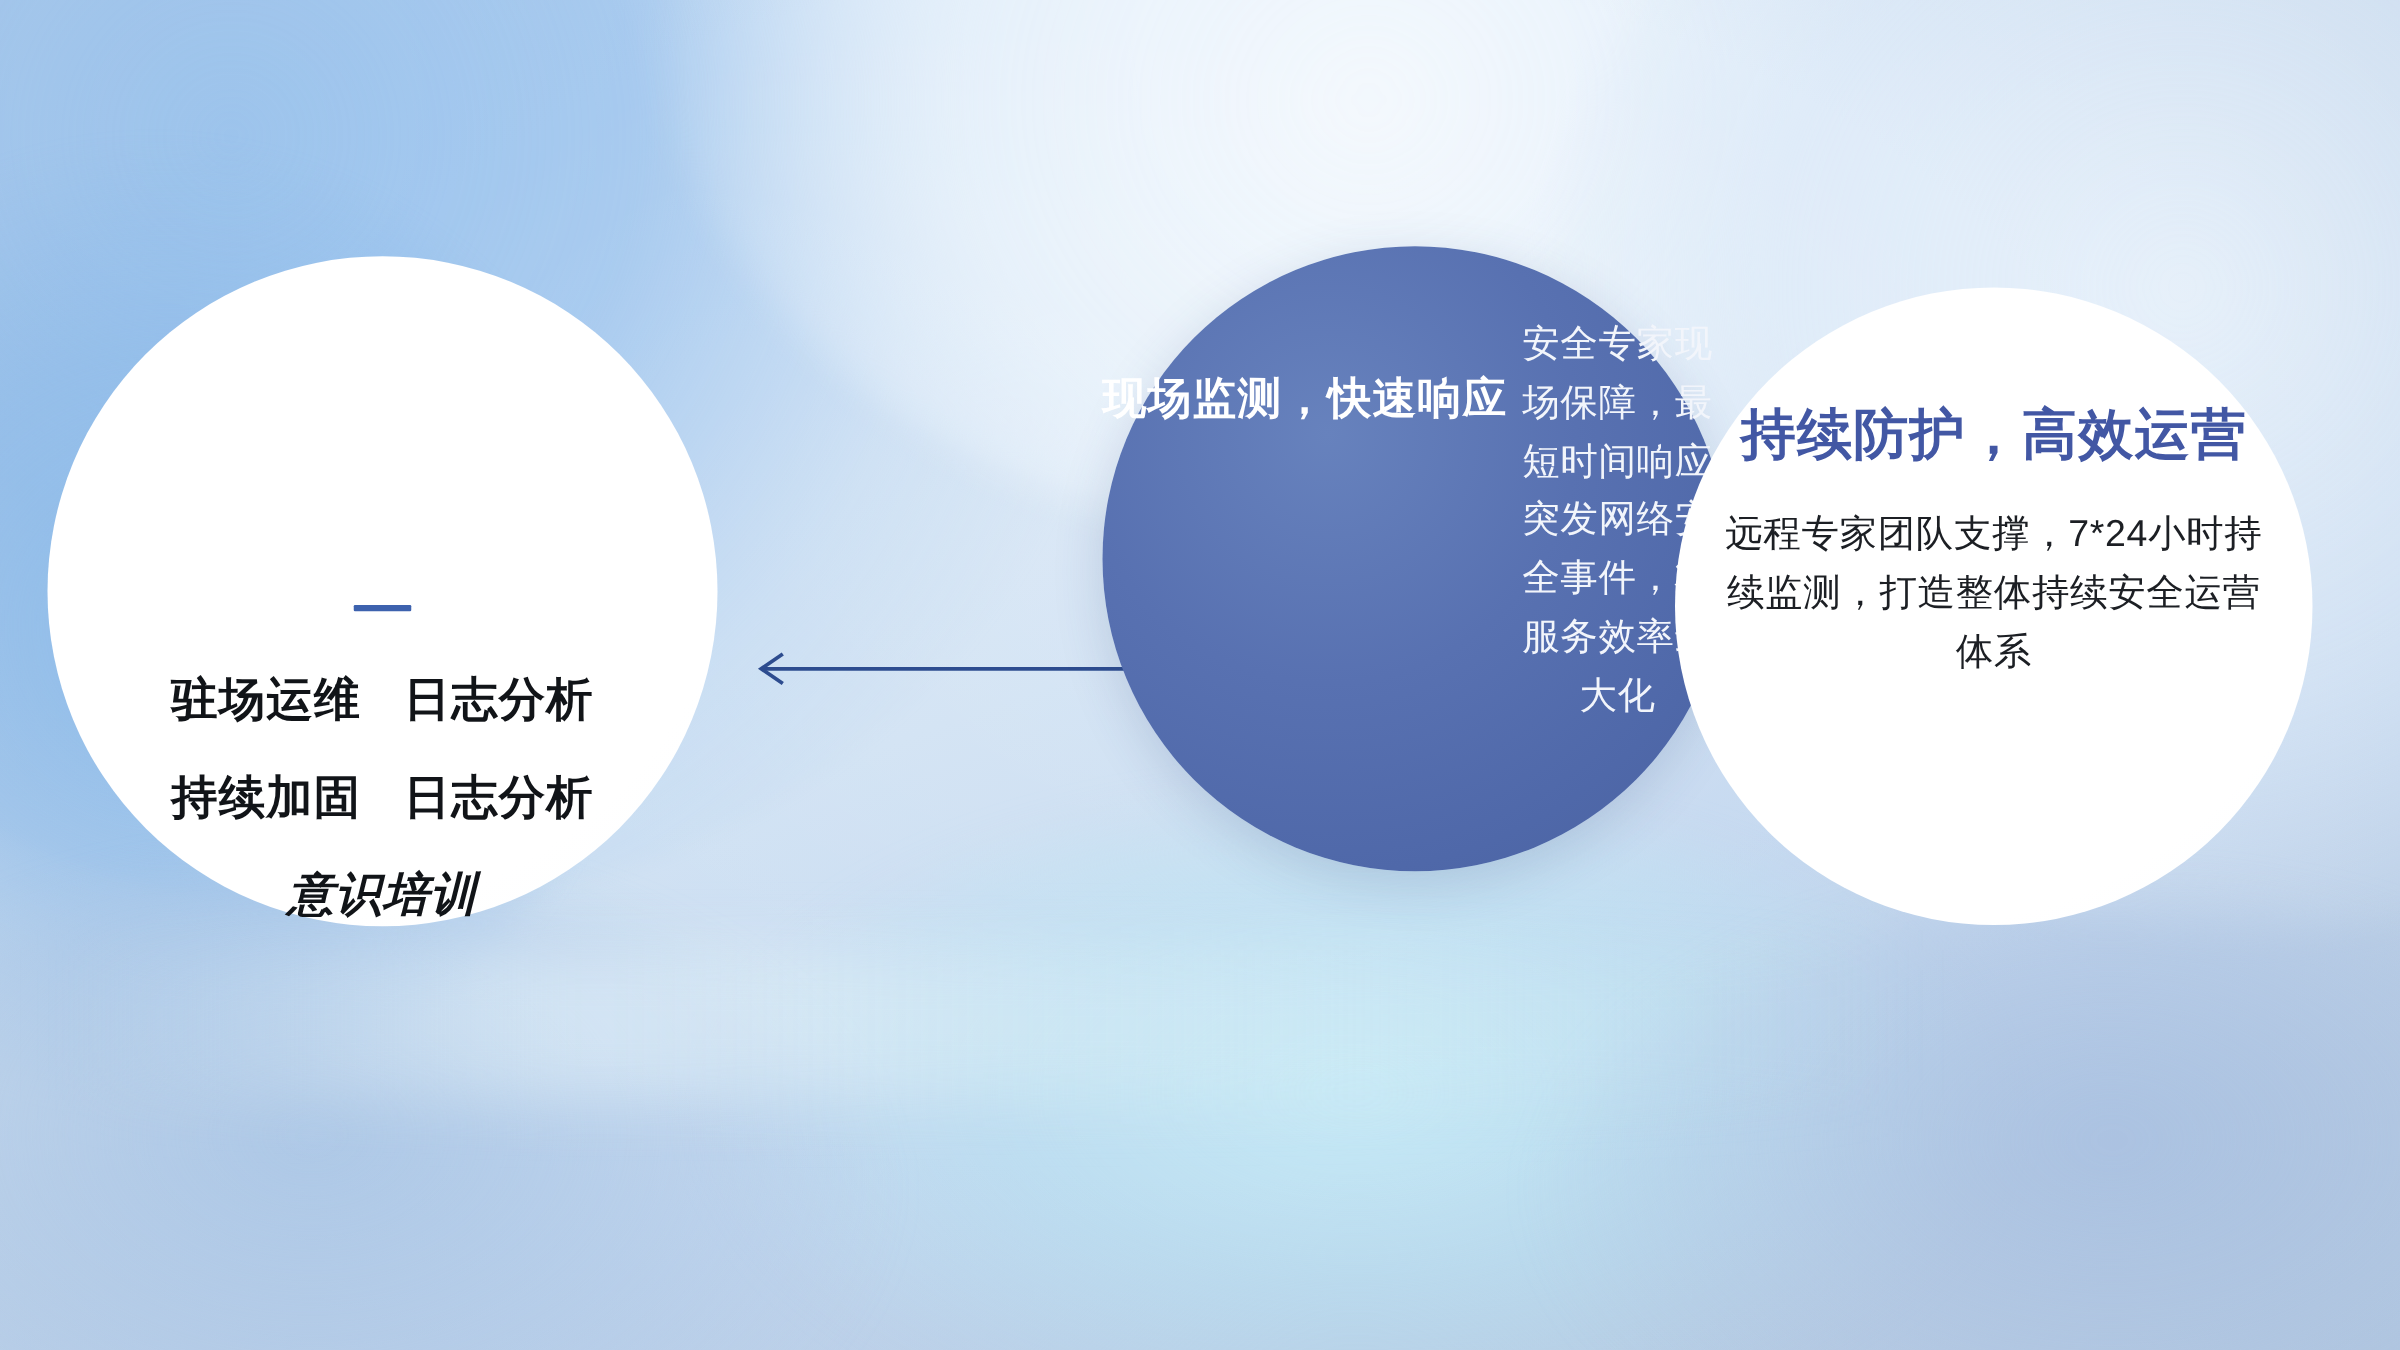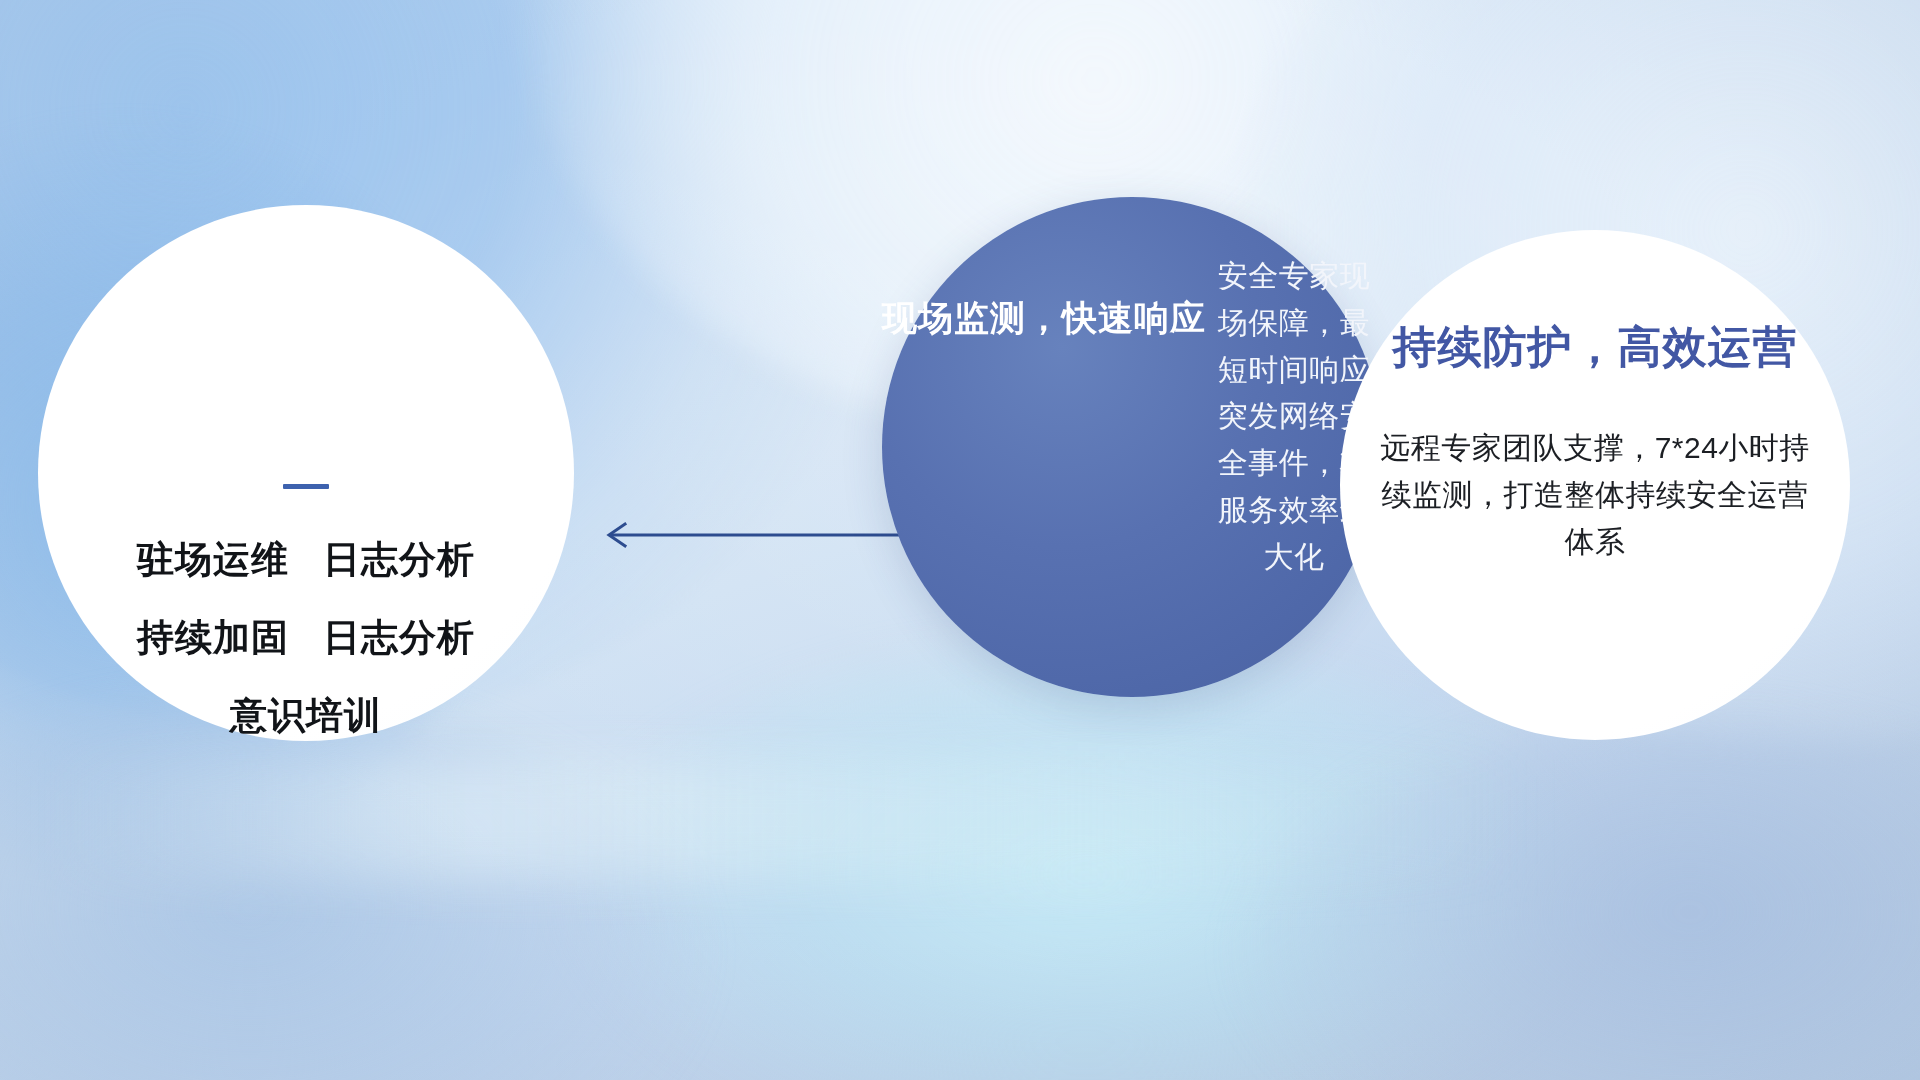--- a/index.html
+++ b/index.html
@@ -151,20 +151,21 @@
     align-items: baseline;
     gap: 34px;
     font-size: 37px;
     font-weight: bold;
     color: #111418;
     letter-spacing: 1px;
     white-space: nowrap;
   }
   .left-row.single {
     justify-content: center;
+    font-style: italic;
   }
 
   .circle-mid {
     left: 882px;
     top: 197px;
     width: 500px;
     height: 500px;
     background: radial-gradient(circle at 36% 30%, #6782bd 0%, #5871b1 42%, #4f68a9 74%, #4a619f 100%);
     display: flex;
     align-items: flex-start;
@@ -203,21 +204,21 @@
   }
   .right-title {
     margin-top: 88px;
     font-size: 44px;
     font-weight: bold;
     color: #4257a4;
     letter-spacing: 1px;
     white-space: nowrap;
   }
   .right-body {
-    margin-top: 48px;
+    margin-top: 28px;
     width: 430px;
     text-align: center;
     font-size: 30px;
     line-height: 1.56;
     color: #1c1f24;
     letter-spacing: 0.5px;
   }
 
   
   .arrow-svg {

